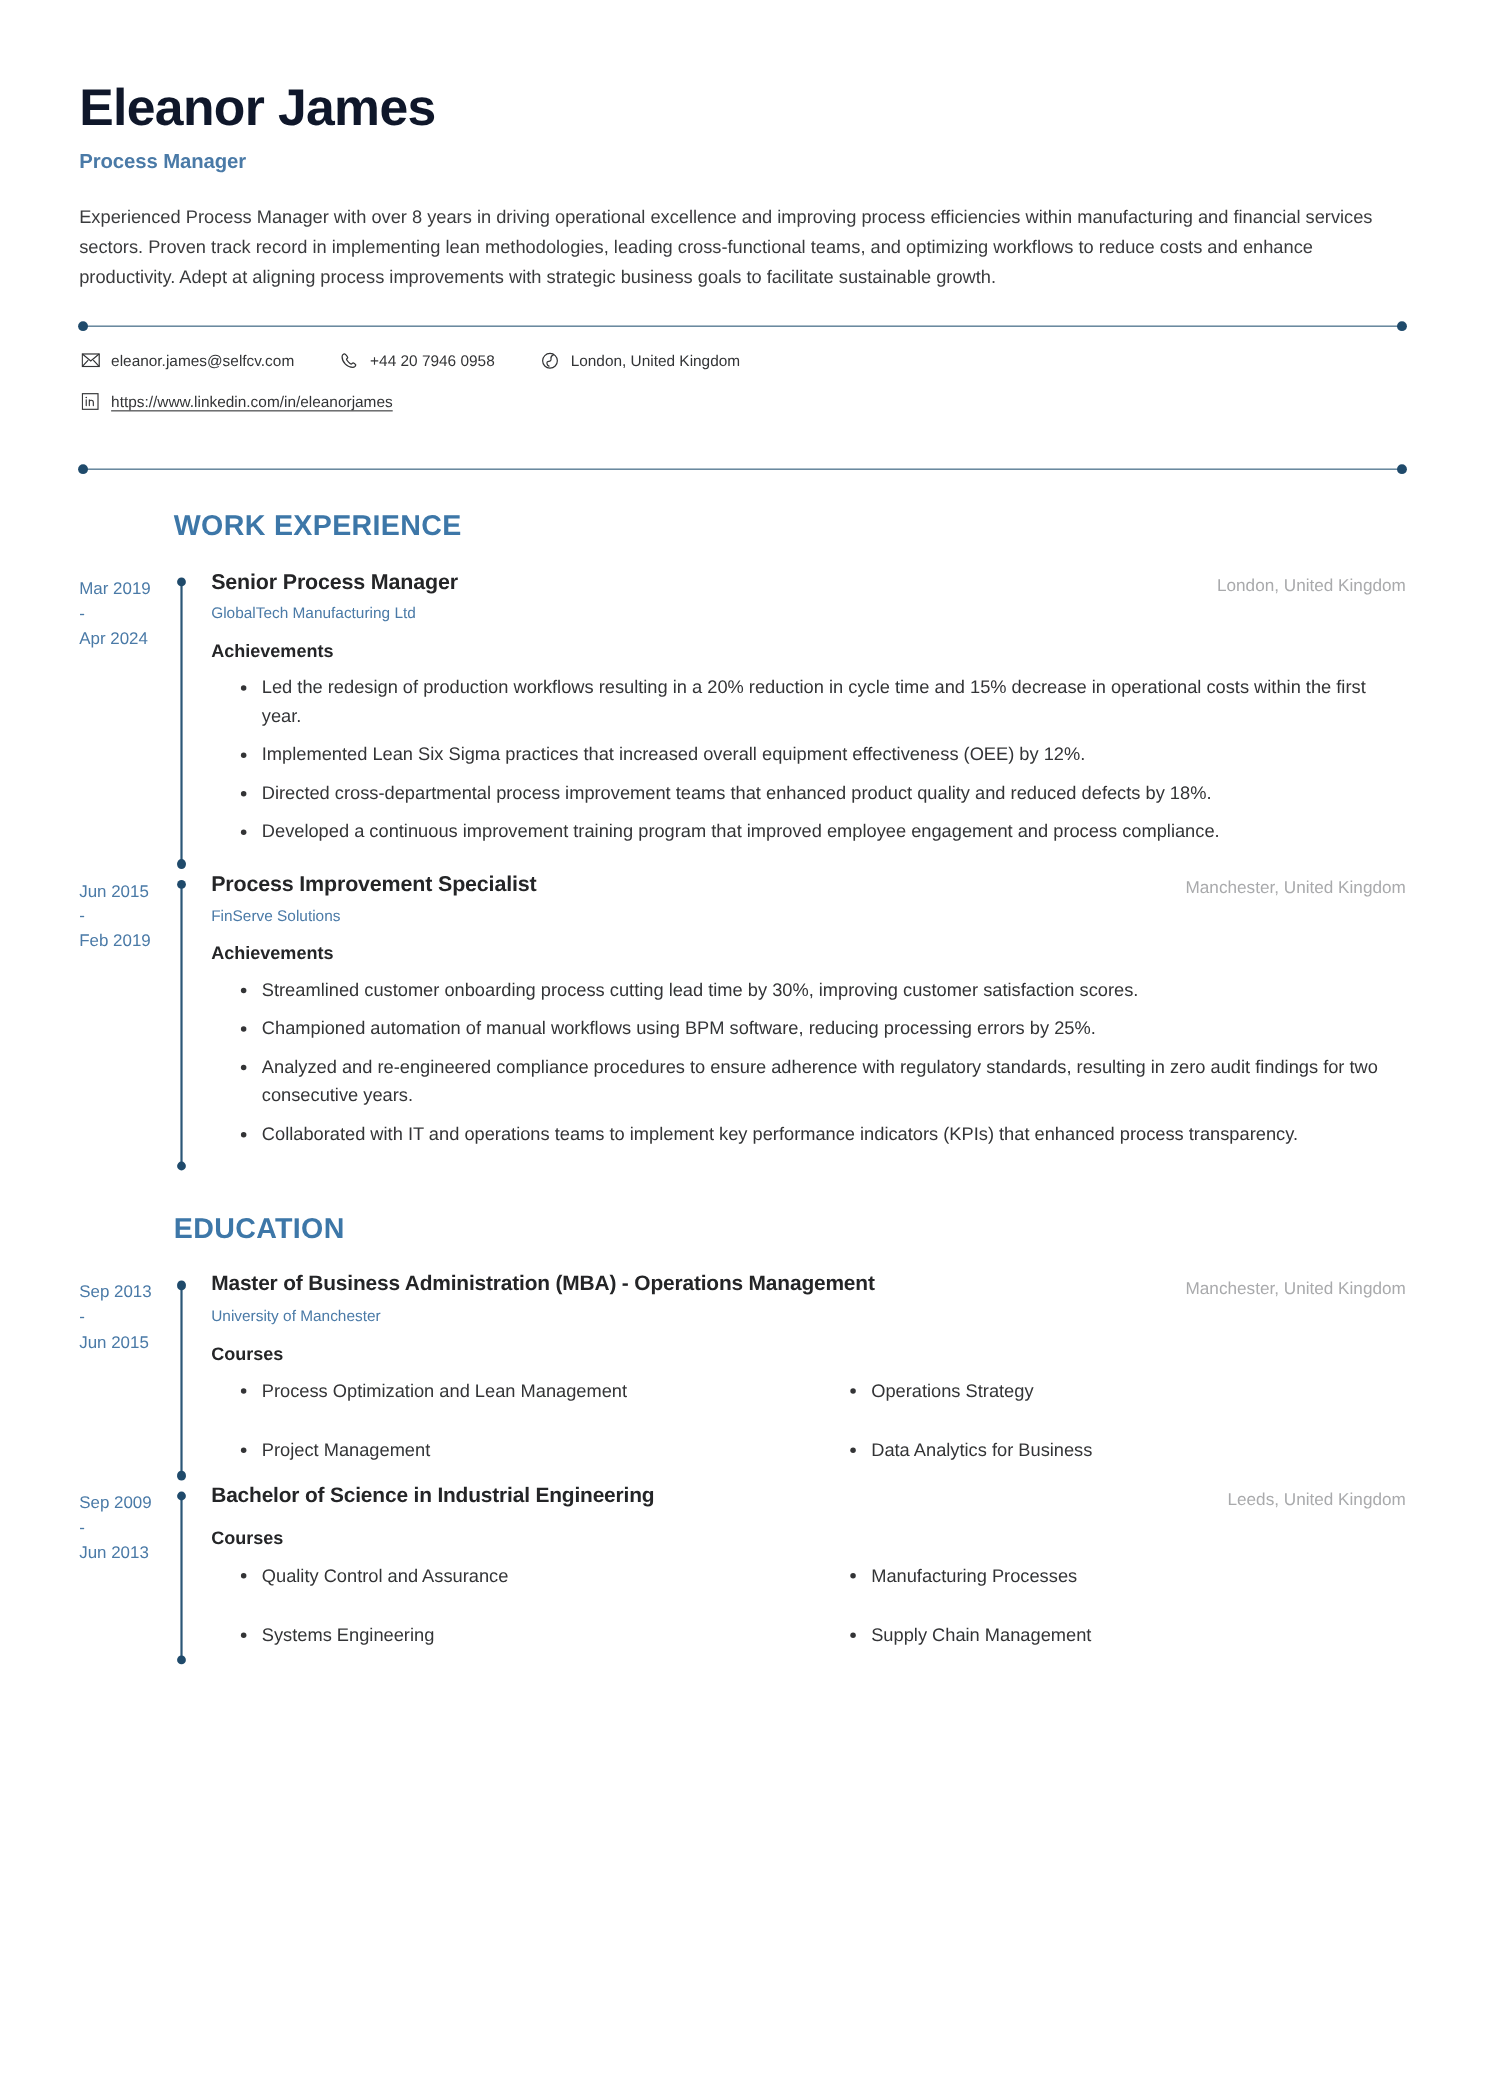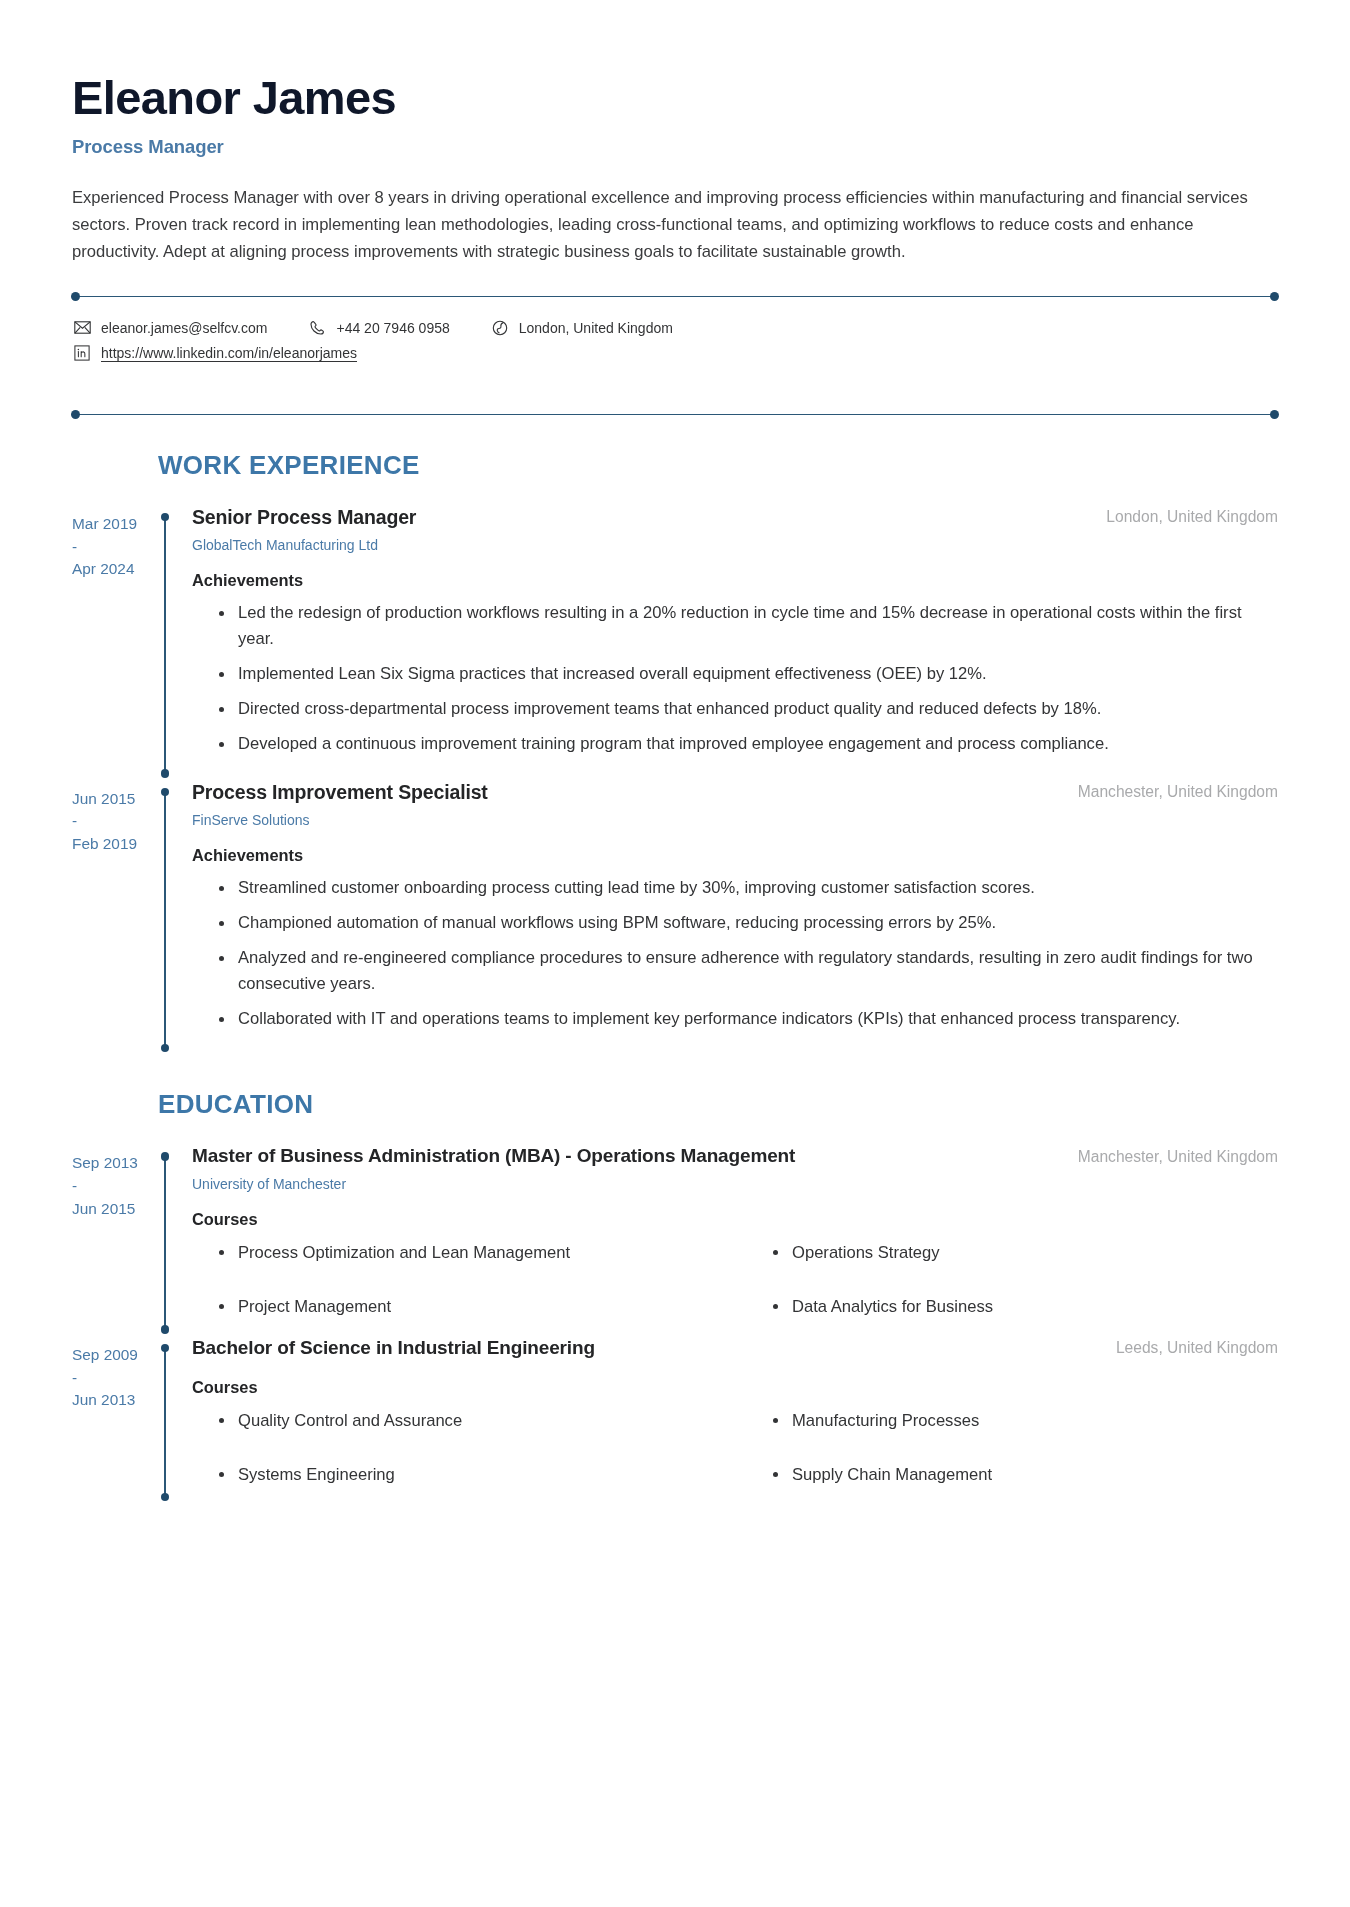--- a/index.html
+++ b/index.html
@@ -64,21 +64,21 @@
 
   
   .contact-block { padding: 21px 0 20px 0; }
   .contact-row {
     display: flex;
     align-items: center;
     flex-wrap: wrap;
     font-size: 14px;
     color: #333436;
   }
-  .contact-row + .contact-row { margin-top: 5px; }
+  .contact-row + .contact-row { margin-top: 17px; }
   .contact-item {
     display: flex;
     align-items: center;
     margin-right: 40px;
     white-space: nowrap;
   }
   .contact-item .ico {
     width: 20px;
     height: 20px;
     margin-right: 9px;
@@ -151,21 +151,21 @@
   }
 
   .entry-body {
     flex: 1 1 auto;
     padding: 0 0 22px 20px;
     min-width: 0;
   }
 
   .entry-head {
     display: flex;
-    align-items: center;
+    align-items: flex-end;
     justify-content: space-between;
     gap: 18px;
   }
   .entry-title {
     font-size: 19.5px;
     font-weight: 800;
     color: #242527;
     letter-spacing: -0.15px;
     line-height: 1.3;
   }

